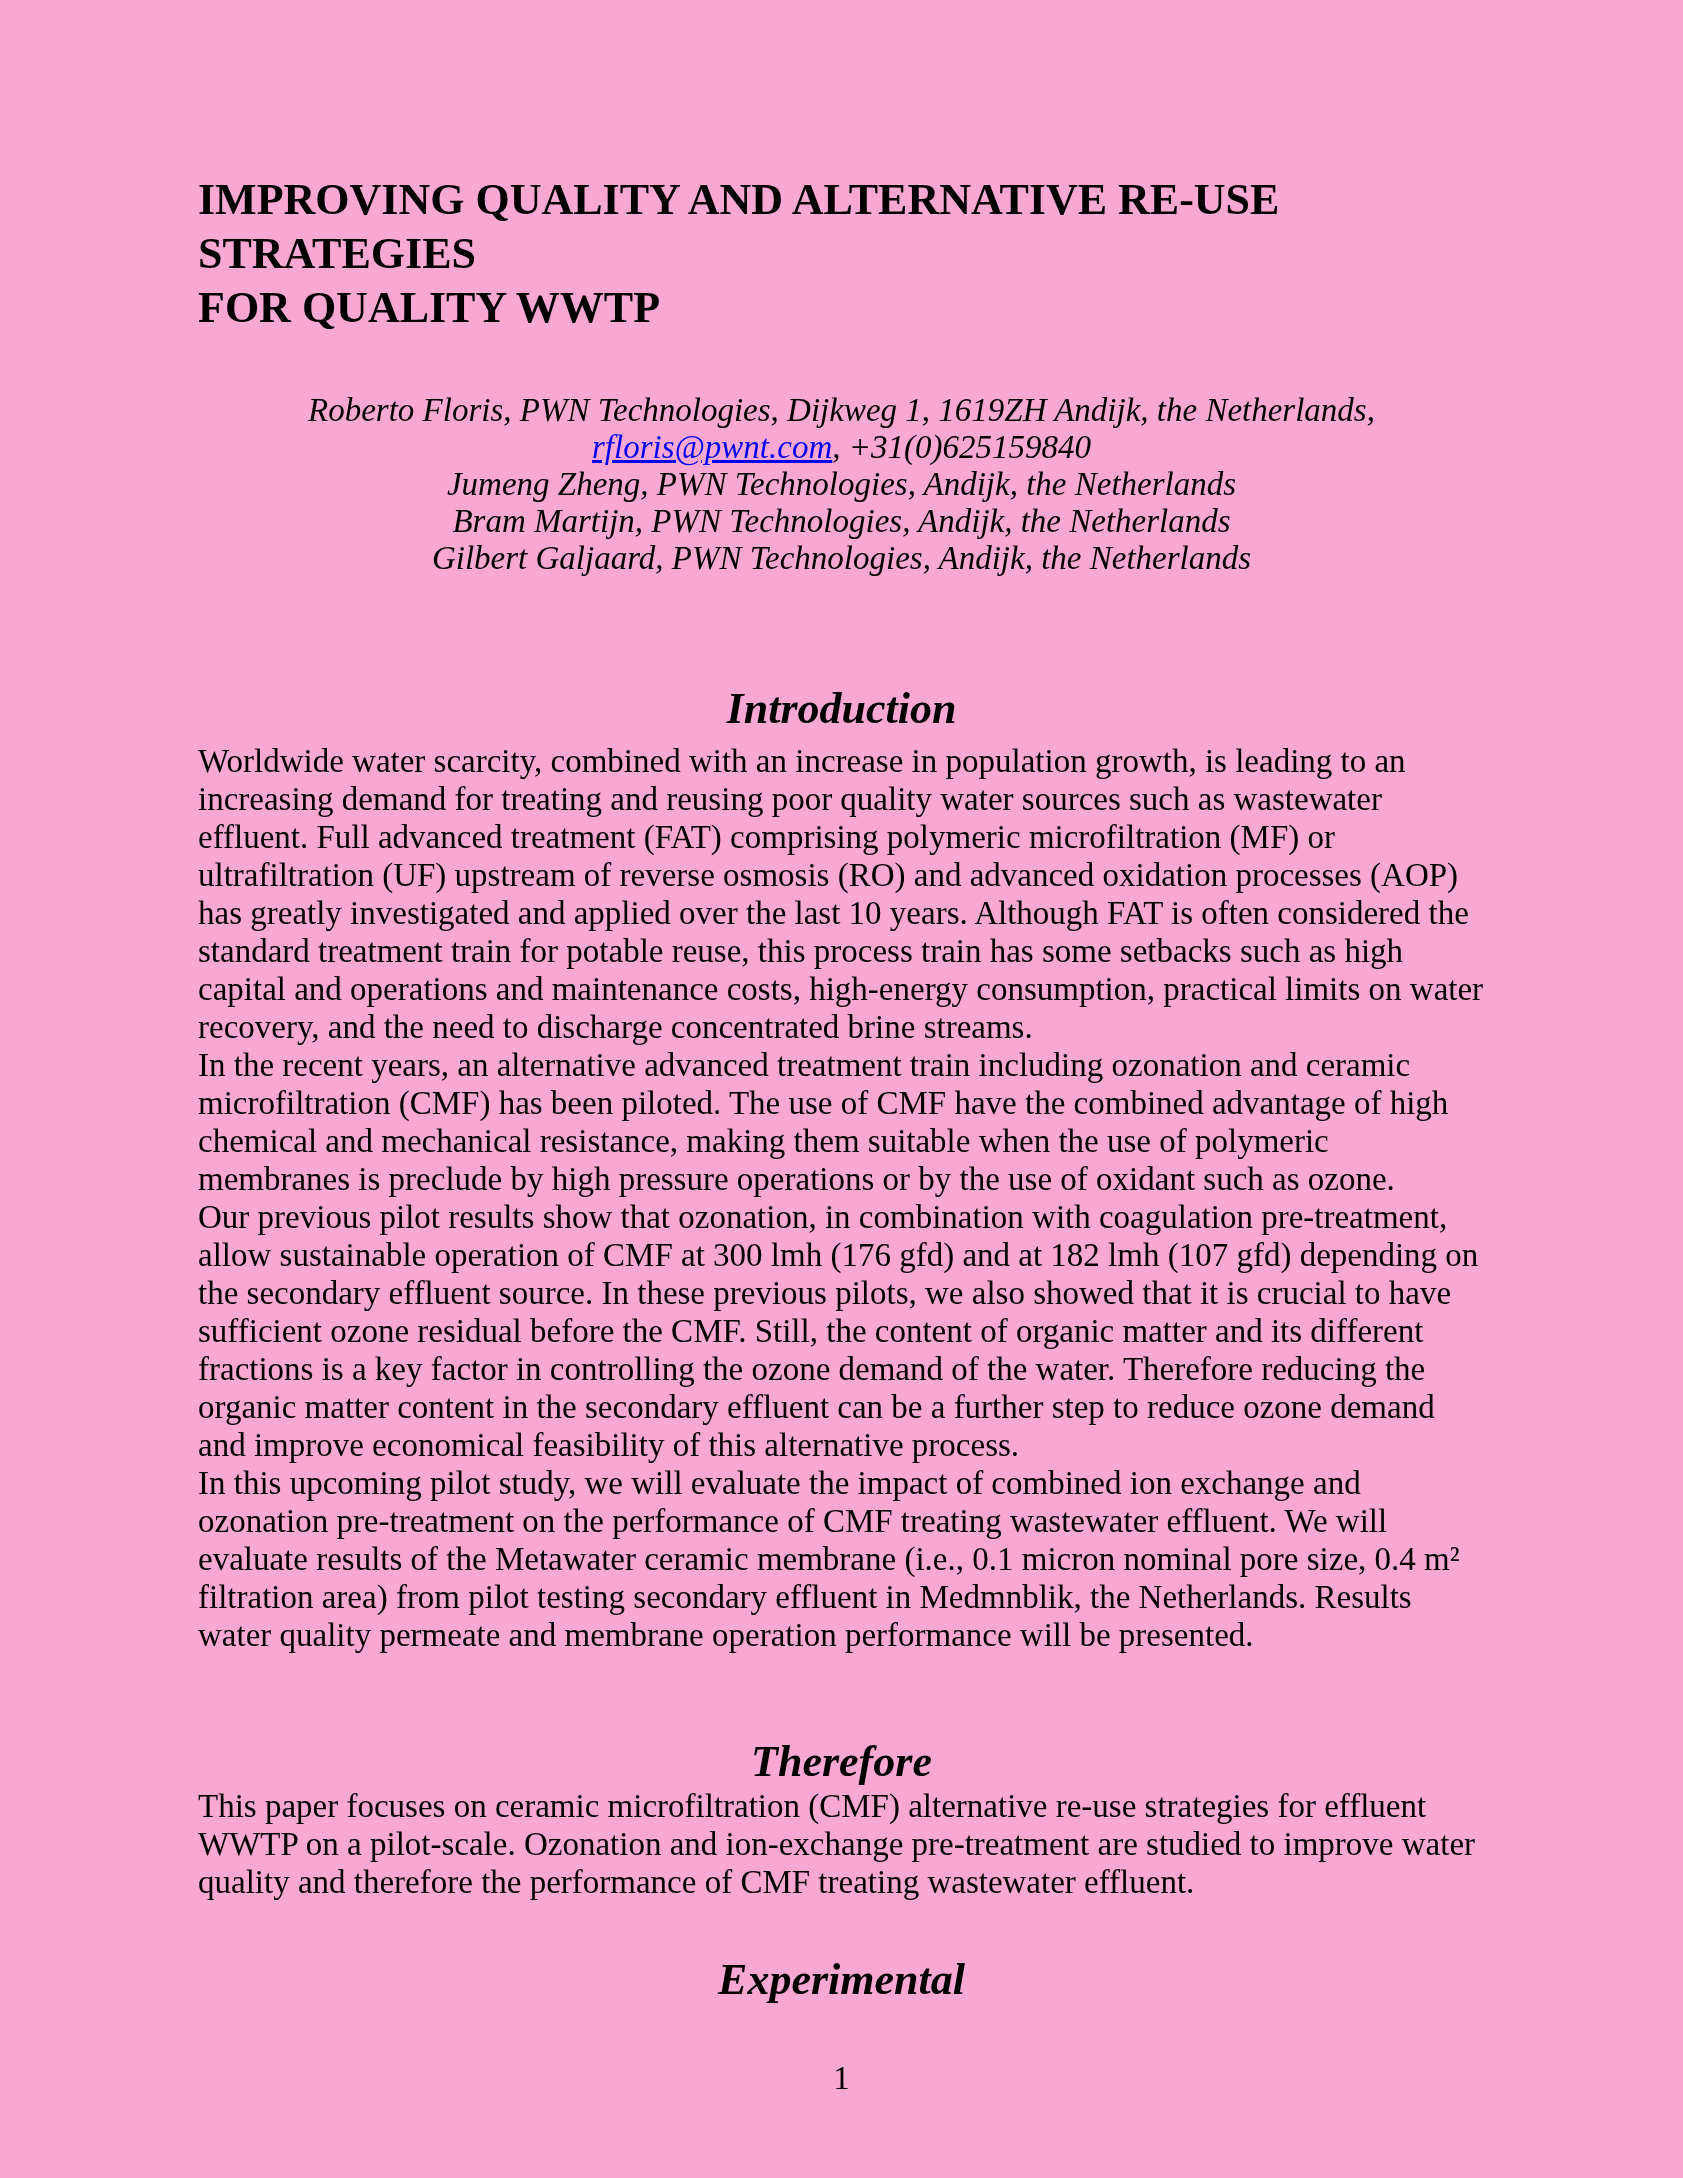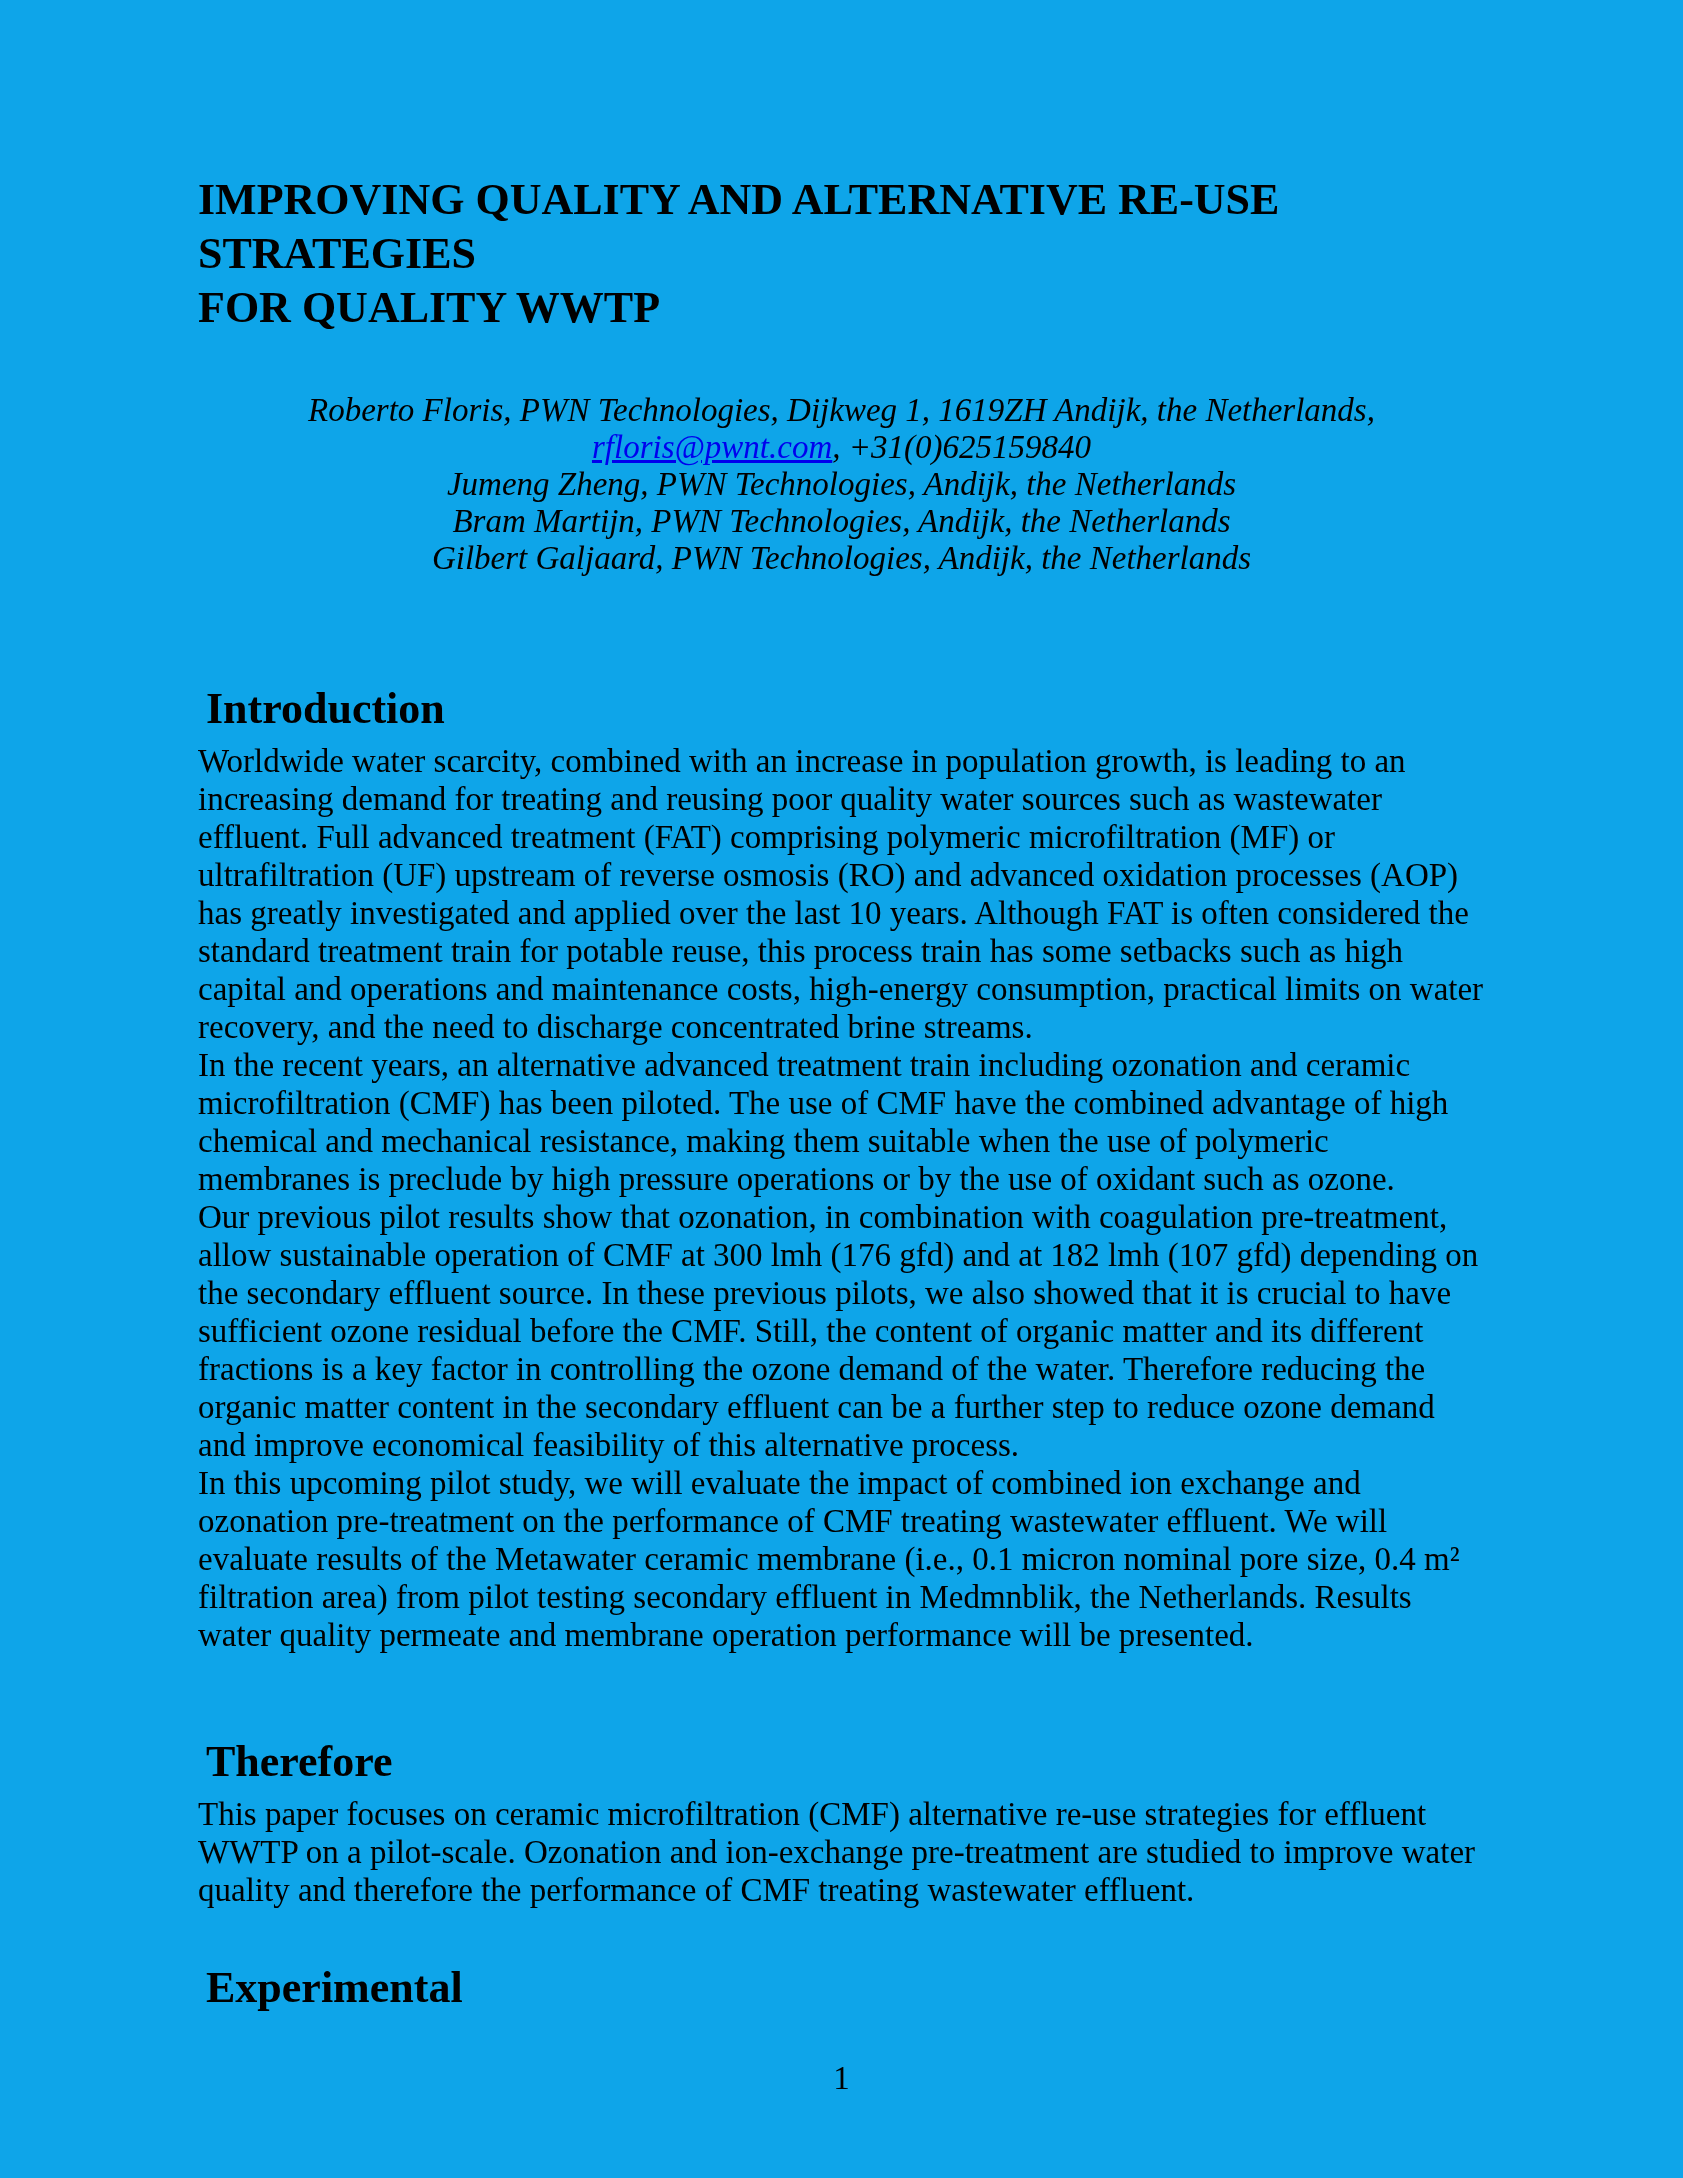--- a/index.html
+++ b/index.html
@@ -4,21 +4,21 @@
 <style>
   html, body {
     margin: 0;
     padding: 0;
     background: #ffffff;
   }
   .page {
     position: relative;
     width: 1683px;
     height: 2178px;
-    background: #0ea5e9;
+    background: #f9a8d4;
     color: #000000;
     font-family: "Liberation Serif", serif;
     overflow: hidden;
     box-sizing: border-box;
     padding: 0 198px;
   }
   .title {
     margin: 0;
     padding-top: 173px;
     font-size: 44px;
@@ -37,21 +37,23 @@
   .authors .aline { display: block; }
   .email-link {
     color: #0000ee;
     text-decoration: underline;
     font-style: italic;
   }
   .section-heading {
     font-size: 44px;
     line-height: 50px;
     font-weight: bold;
-    margin: 8px;
+    text-align: center;
+    margin: 0;
+    font-style: italic;
   }
   .h-intro { margin-top: 107px; }
   .h-objectives { margin-top: 83px; }
   .h-experimental { margin-top: 54px; }
   .body-block { margin-top: 8px; }
   .body-block p, p.body-para {
     margin: 0;
     font-size: 33px;
     line-height: 38px;
     text-align: left;

